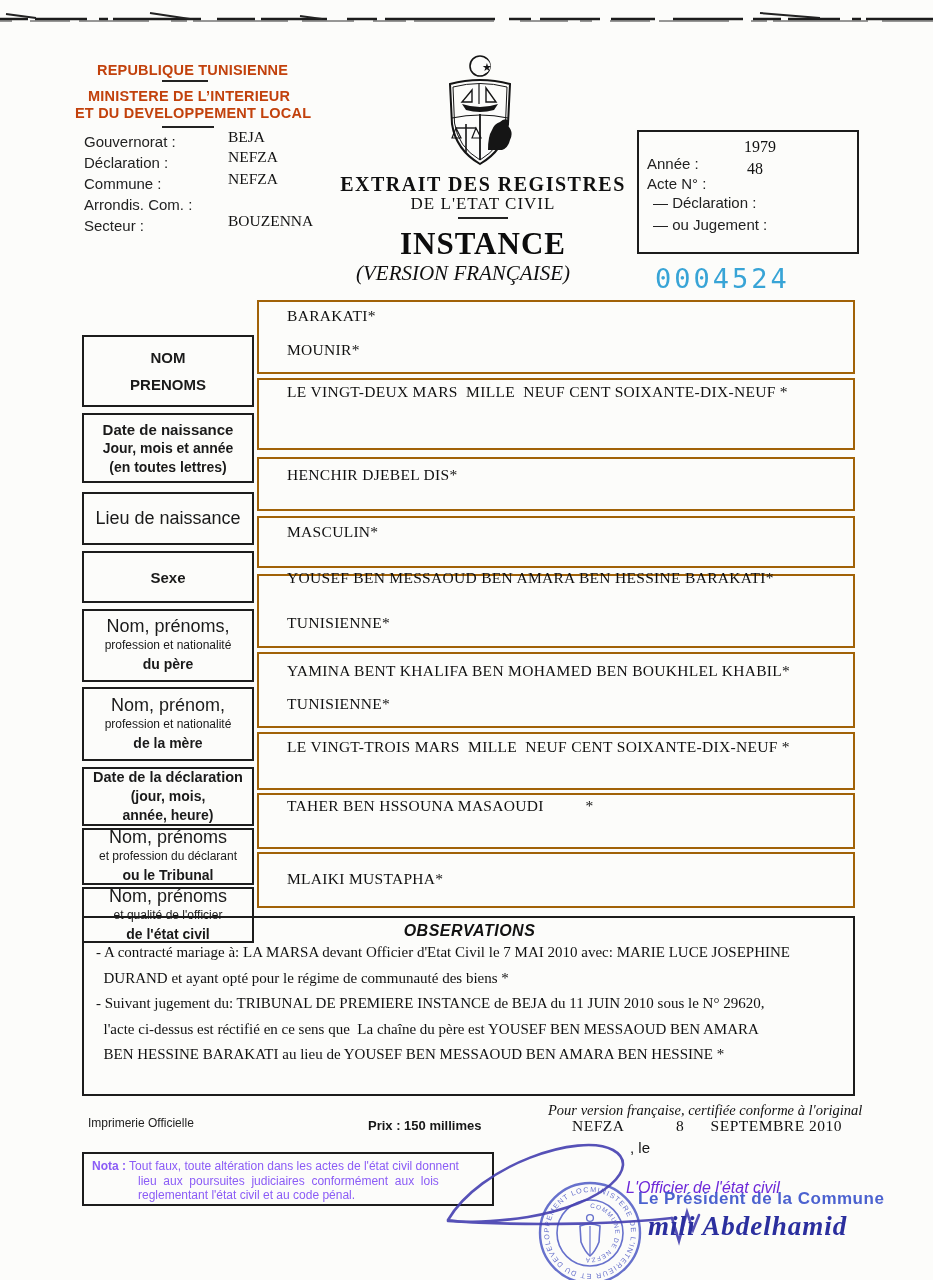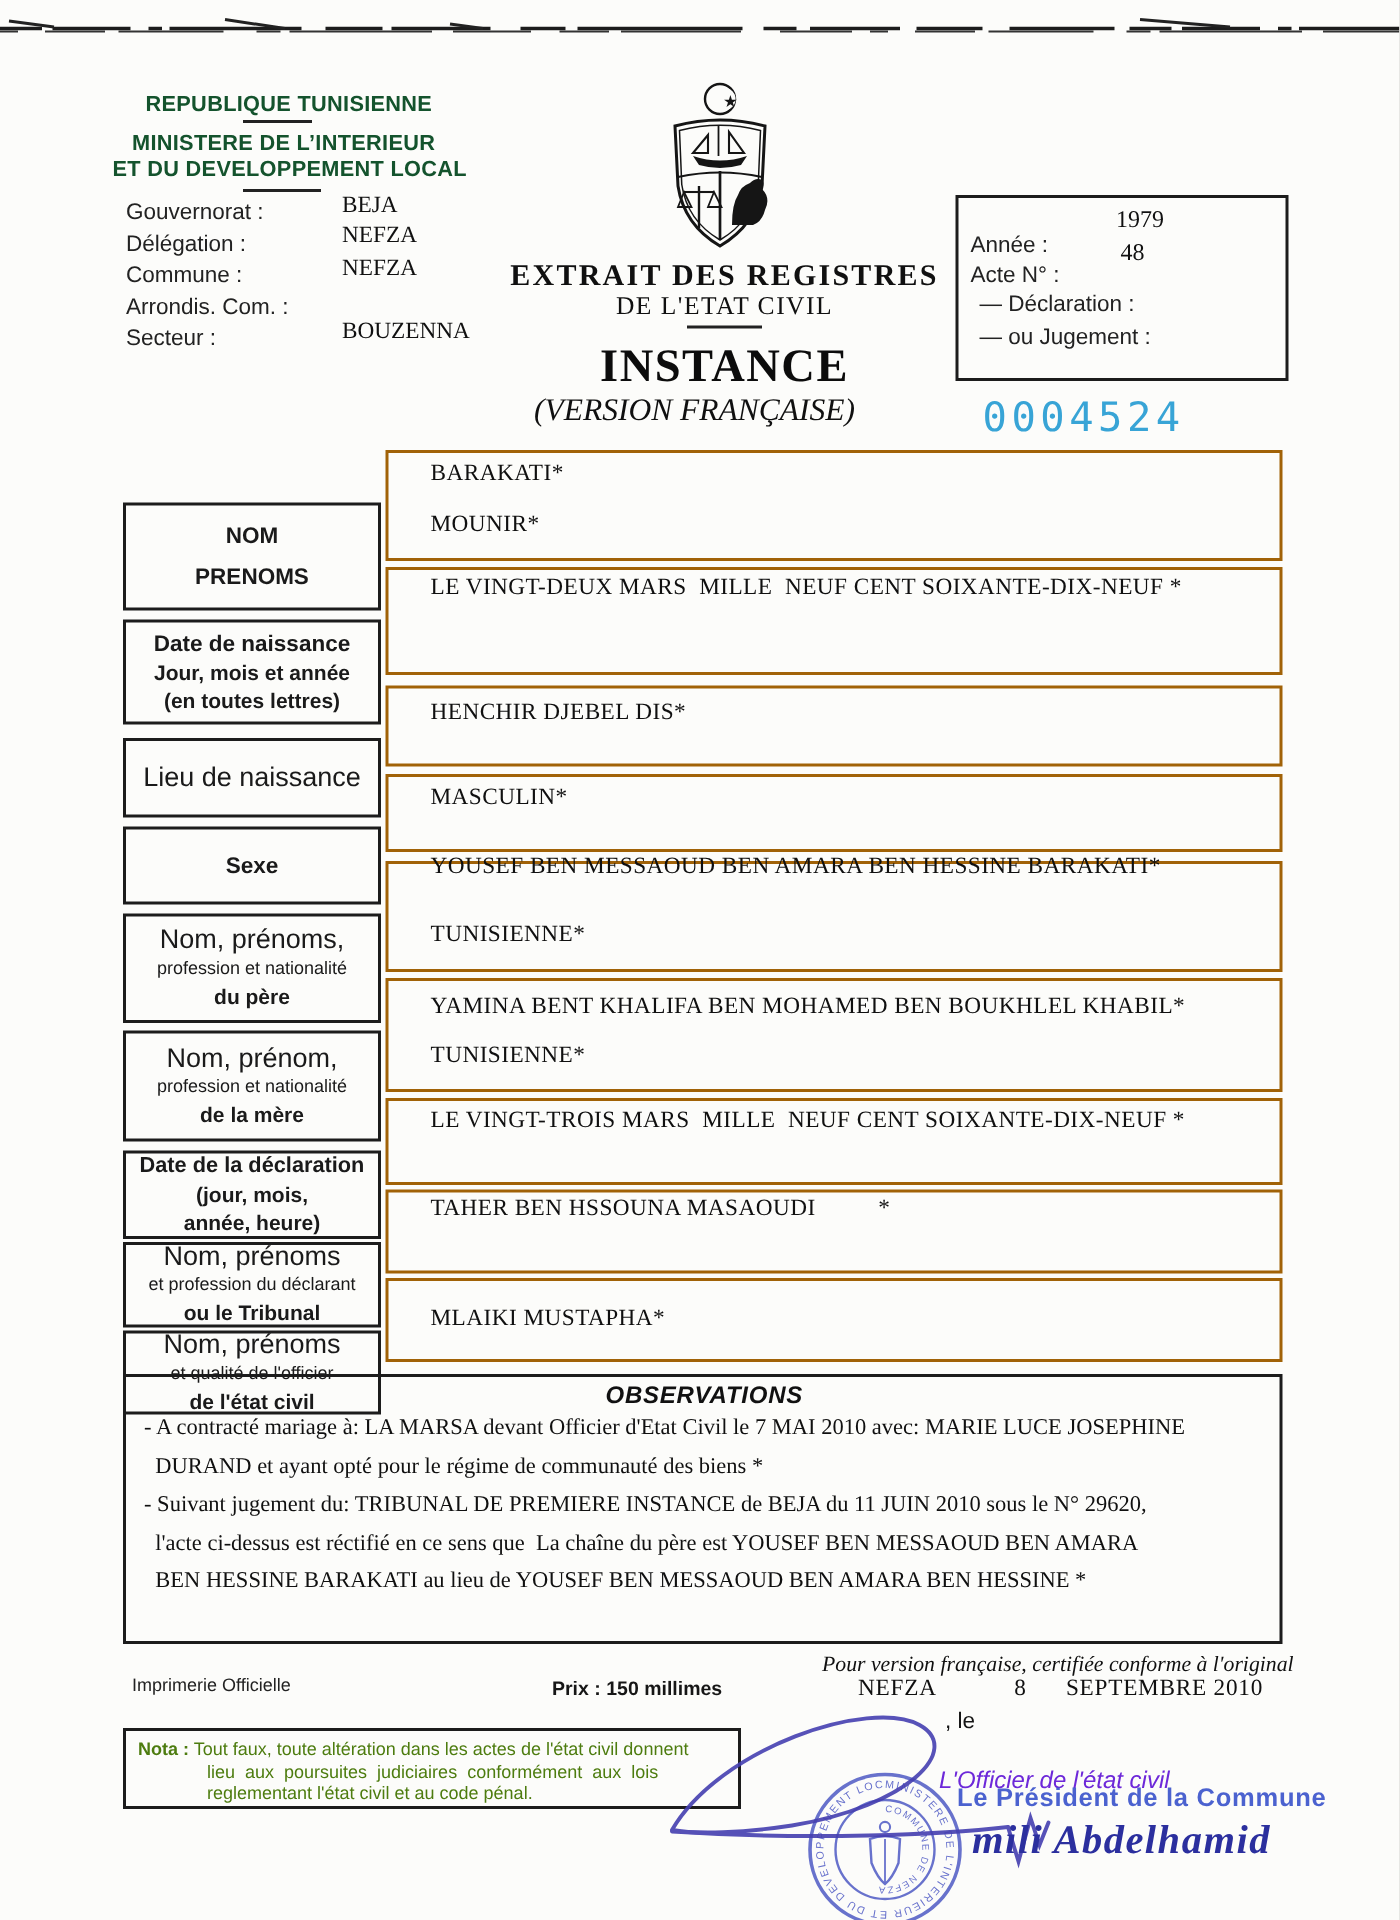--- a/index.html
+++ b/index.html
@@ -7,21 +7,21 @@
     position:relative;
     width:933px;height:1280px;
     margin:0 auto;
     background:#fcfcfa;
     overflow:hidden;
     font-family:"Liberation Sans",sans-serif;
     color:#1b1b1b;
   }
   .abs{position:absolute;}
   
-  .hdr-bold{font-weight:700;font-size:14.5px;letter-spacing:.2px;color:#14532d;}
+  .hdr-bold{font-weight:700;font-size:14.5px;letter-spacing:.2px;color:#c2410c;}
   .hdr-rule{height:2px;background:#222;}
   .admin-label{font-size:15px;color:#222;}
   .admin-value{font-family:"Liberation Serif",serif;font-size:15.5px;color:#111;}
   .title1{font-family:"Liberation Serif",serif;font-weight:700;font-size:20px;letter-spacing:1.5px;color:#101010;}
   .title2{font-family:"Liberation Serif",serif;font-size:17px;letter-spacing:1px;color:#101010;}
   .doc-type{font-family:"Liberation Serif",serif;font-weight:700;font-size:31px;letter-spacing:1px;color:#0c0c0c;}
   .doc-sub{font-family:"Liberation Serif",serif;font-style:italic;font-size:21px;color:#101010;}
   .act-box{border:2px solid #1c1c1c;}
   .act-label{font-size:15px;color:#222;}
   .act-value{font-family:"Liberation Serif",serif;font-size:16px;color:#111;}
@@ -40,21 +40,21 @@
   .obs-title{font-weight:700;font-style:italic;font-size:16px;text-align:center;letter-spacing:.5px;color:#111;}
   .obs-line{font-family:"Liberation Serif",serif;font-size:15px;line-height:25.5px;color:#101010;white-space:pre;}
   
   .cert-line{font-family:"Liberation Serif",serif;font-style:italic;font-size:14.5px;color:#101010;}
   .place-date{font-family:"Liberation Serif",serif;font-size:15.5px;color:#101010;white-space:pre;letter-spacing:.5px;}
   .small-print{font-size:12px;color:#222;}
   .prix{font-size:13px;font-weight:700;color:#161616;}
   .le-line{font-size:15px;color:#141414;}
   .officer{font-style:italic;font-size:16px;color:#6d28d9;margin-top:18px;}
   .nota-box{border:2px solid #1c1c1c;left:82px;top:1152px;width:412px;height:54px;box-sizing:border-box;padding:5px 6px 0 8px;}
-  .nota-line{font-size:12px;line-height:14.5px;color:#4d7c0f;white-space:pre;}
+  .nota-line{font-size:12px;line-height:14.5px;color:#8b5cf6;white-space:pre;}
   .nota-ind{padding-left:46px;}
   .president{font-weight:700;font-size:17px;color:#3d55cc;letter-spacing:.5px;opacity:.92;}
   .sig-name{font-family:"Liberation Serif",serif;font-style:italic;font-weight:700;font-size:27px;color:#2b2f9e;letter-spacing:1px;}
   .stamp-svg,.sig-svg,.emblem-svg,.torn-svg{position:absolute;pointer-events:none;}
 </style>
 </head>
 <body>
 
 <div id="page">
 
@@ -65,21 +65,21 @@
   </svg>
 
   <div class="abs hdr-bold" style="left:97px;top:62px">REPUBLIQUE TUNISIENNE</div>
   <div class="abs hdr-rule" style="left:162px;top:80px;width:46px"></div>
   <div class="abs hdr-bold" style="left:88px;top:88px">MINISTERE DE L’INTERIEUR</div>
   <div class="abs hdr-bold" style="left:75px;top:105px">ET DU DEVELOPPEMENT LOCAL</div>
   <div class="abs hdr-rule" style="left:162px;top:126px;width:52px"></div>
 
   <div class="abs admin-label" style="left:84px;top:133px">Gouvernorat :</div>
   <div class="abs admin-value" style="left:228px;top:128px">BEJA</div>
-  <div class="abs admin-label" style="left:84px;top:154px">Délégation :</div>
+  <div class="abs admin-label" style="left:84px;top:154px">Déclaration :</div>
   <div class="abs admin-value" style="left:228px;top:148px">NEFZA</div>
   <div class="abs admin-label" style="left:84px;top:175px">Commune :</div>
   <div class="abs admin-value" style="left:228px;top:170px">NEFZA</div>
   <div class="abs admin-label" style="left:84px;top:196px">Arrondis. Com. :</div>
   <div class="abs admin-value" style="left:228px;top:191px"></div>
   <div class="abs admin-label" style="left:84px;top:217px">Secteur :</div>
   <div class="abs admin-value" style="left:228px;top:212px">BOUZENNA</div>
 
   <svg class="emblem-svg" style="left:438px;top:52px" width="84" height="118" viewBox="0 0 84 118">
     <g stroke="#151515" fill="none" stroke-width="1.6">

